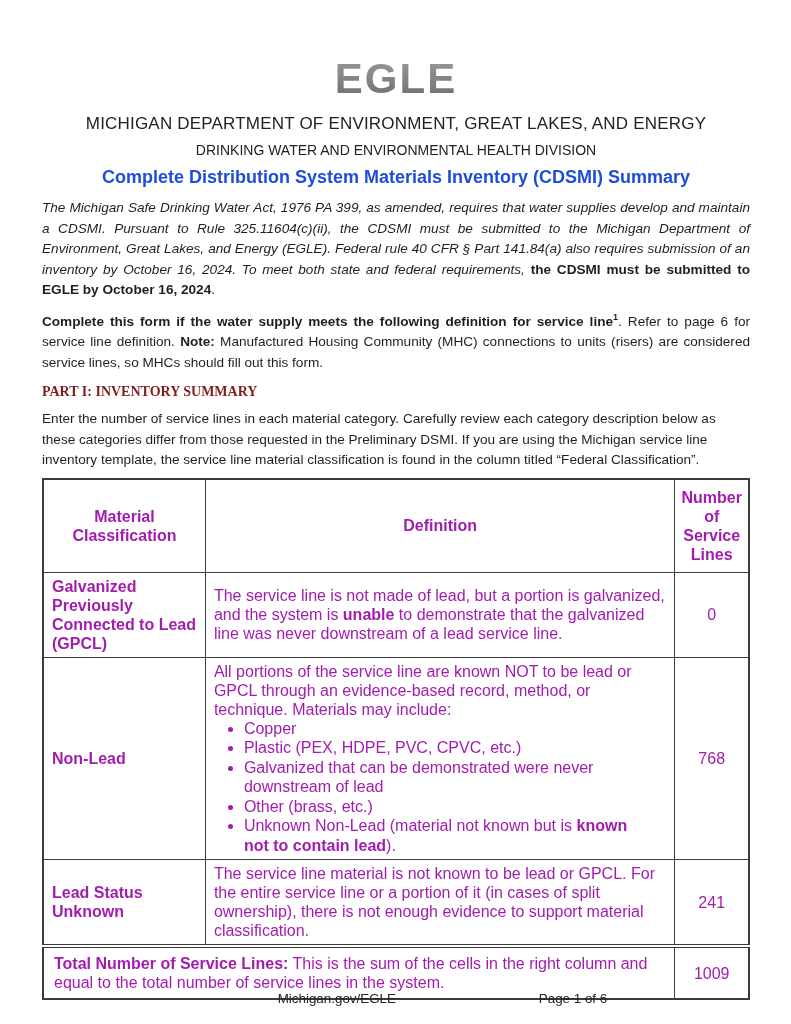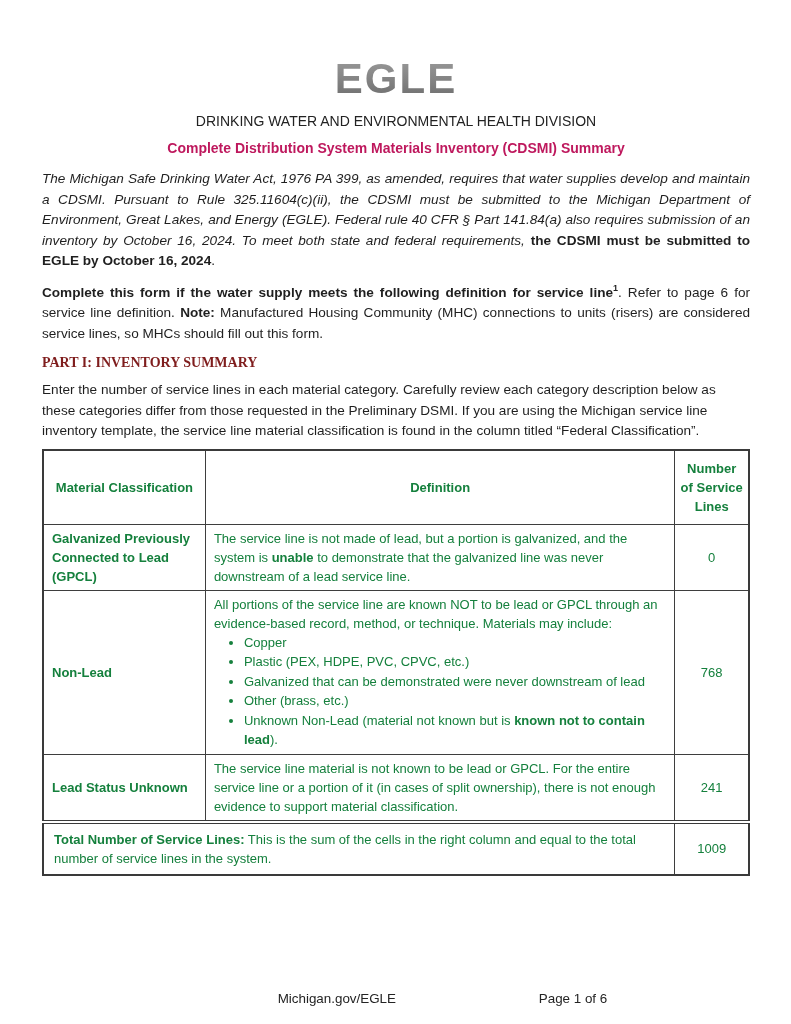--- a/index.html
+++ b/index.html
@@ -31,25 +31,25 @@
   }
   .division-line {
     text-align: center;
     font-size: 14px;
     line-height: 18px;
     margin-bottom: 8px;
     color: #222;
   }
   .form-title {
     text-align: center;
-    font-size: 14px;
+    font-size: 18px;
     line-height: 20px;
     font-weight: bold;
     margin-bottom: 11px;
-    color: #be185d;
+    color: #1d4ed8;
   }
 
   
   .para {
     font-size: 13.6px;
     line-height: 20.5px;
     text-align: justify;
     margin-bottom: 11px;
   }
   .para.no-justify { text-align: left; }
@@ -89,25 +89,25 @@
 
   
   table.inventory {
     width: 100%;
     border-collapse: collapse;
     border: 2px solid #3a3a3a;
     margin-top: 3px;
   }
   table.inventory th, table.inventory td {
     border: 1.5px solid #3e3e3e;
-    font-size: 13px;
+    font-size: 16px;
     line-height: 19px;
     vertical-align: middle;
     padding: 4px 8px;
-    color: #15803d;
+    color: #a21caf;
   }
   table.inventory th { font-weight: bold; text-align: center; padding: 8px 4px; }
   .col-material { width: 23%; }
   .col-def { width: 66.5%; }
   .col-num { width: 10.5%; }
   td.material-cell { font-weight: bold; padding-left: 9px; }
   td.count-cell { text-align: center; font-size: 14px; }
   td.def-cell { padding: 5px 10px; }
   ul.materials-list {
     margin: 0 0 0 12px;
@@ -147,20 +147,21 @@
           <linearGradient id="eglegrad" x1="0" y1="0" x2="0" y2="1">
             <stop offset="0" stop-color="#9d9d9d"></stop>
             <stop offset="0.55" stop-color="#828282"></stop>
             <stop offset="1" stop-color="#6b6b6b"></stop>
           </linearGradient>
         </defs>
         <text x="76" y="35" text-anchor="middle" font-family="Liberation Sans, sans-serif" font-size="42" font-weight="bold" letter-spacing="2" fill="url(#eglegrad)">EGLE</text>
       </svg>
     </div>
 
+    <div class="dept-line">MICHIGAN DEPARTMENT OF ENVIRONMENT, GREAT LAKES, AND ENERGY</div>
     <div class="division-line">DRINKING WATER AND ENVIRONMENTAL HEALTH DIVISION</div>
     <div class="form-title">Complete Distribution System Materials Inventory (CDSMI) Summary</div>
 
     <p class="para italic"><span>The Michigan Safe Drinking Water Act, 1976 PA 399, as amended, requires that water supplies develop and maintain a CDSMI. Pursuant to Rule 325.11604(c)(ii), the CDSMI must be submitted to the Michigan Department of Environment, Great Lakes, and Energy (EGLE). Federal rule 40 CFR § Part 141.84(a) also requires submission of an inventory by October 16, 2024. To meet both state and federal requirements, </span><span class="bold" style="font-style:normal">the CDSMI must be submitted to EGLE by October 16, 2024</span><span style="font-style:normal">.</span></p>
 
     <p class="para"><span class="bold">Complete this form if the water supply meets the following definition for service line</span><sup class="bold">1</sup><span>. Refer to page 6 for service line definition. </span><span class="bold">Note:</span><span>  Manufactured Housing Community (MHC) connections to units (risers) are considered service lines, so MHCs should fill out this form.</span></p>
 
 
     <div class="part-heading">PART I:  INVENTORY SUMMARY</div>
 

